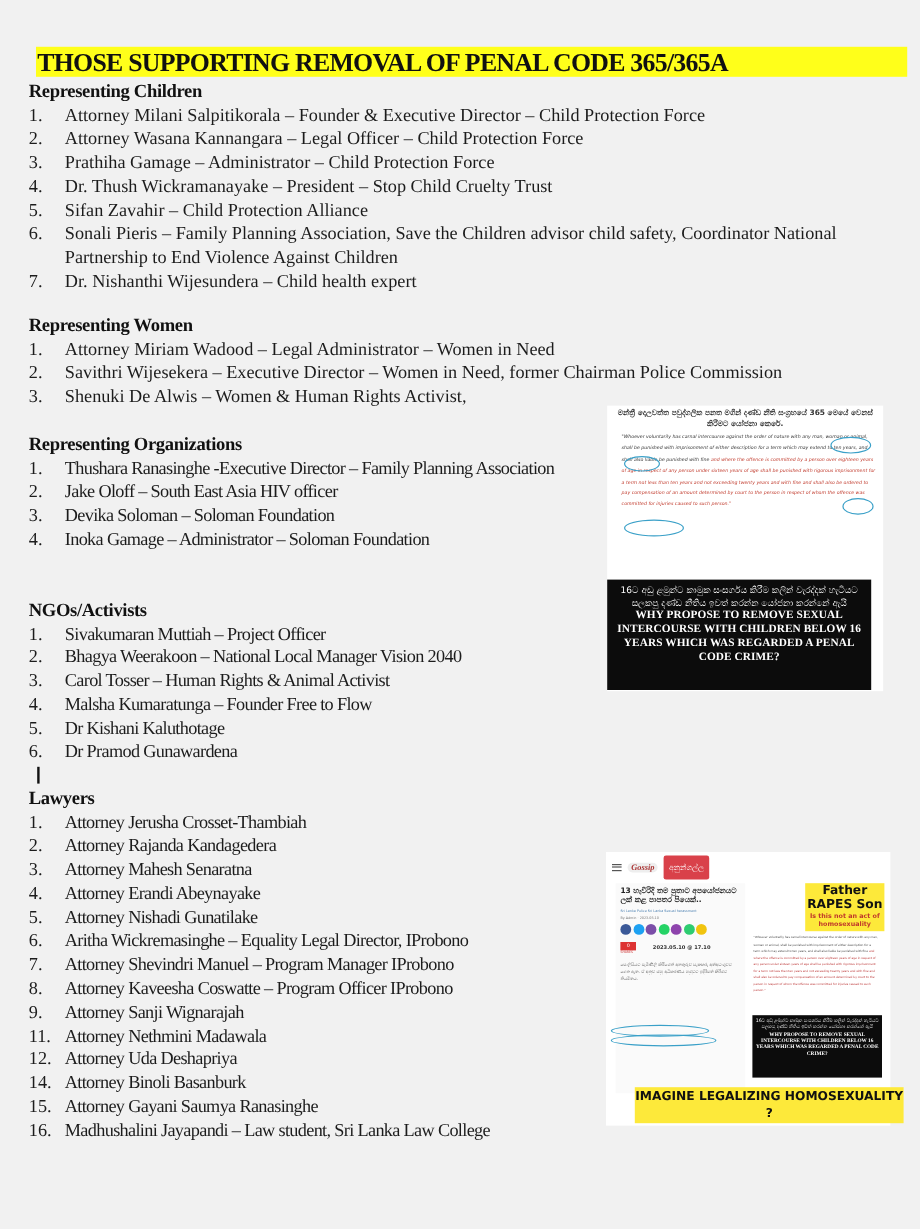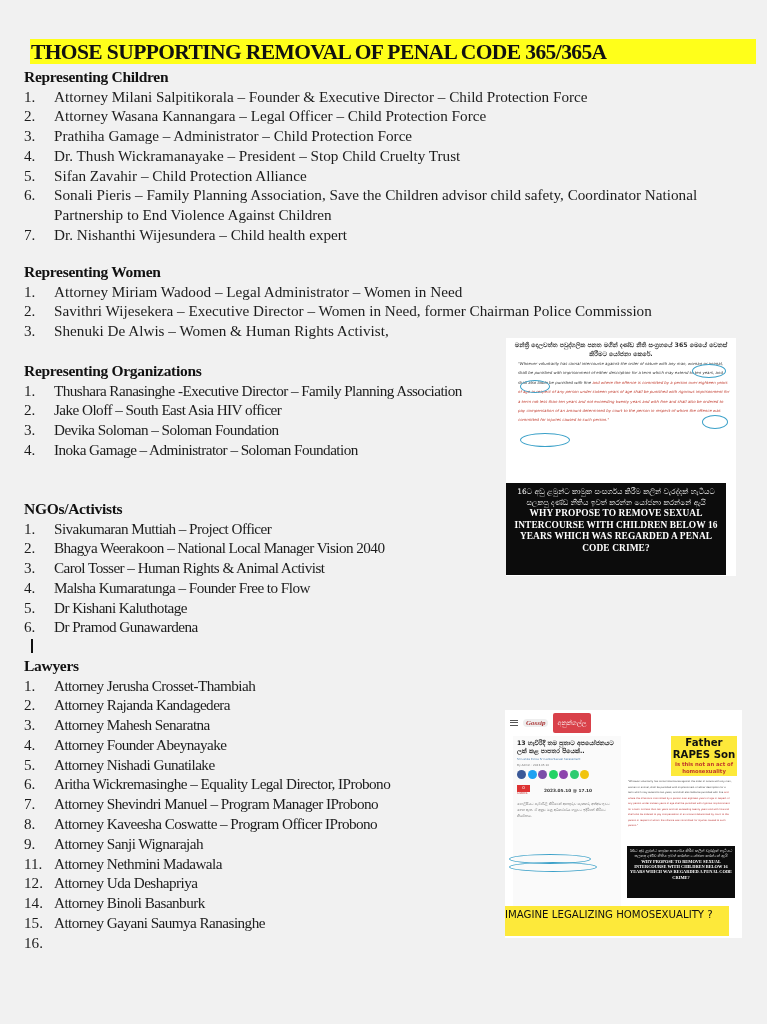--- a/index.html
+++ b/index.html
@@ -71,21 +71,21 @@
   .shares .date { font-family: "DejaVu Sans", sans-serif; font-weight: bold; font-size: 4.3px; color: #333; }
   .img2 .body-si { font-family: "DejaVu Sans", sans-serif; font-size: 3.6px; line-height: 6px; color: #555; padding: 3px 4px; }
   .img2 .rightcol { position: absolute; left: 118px; top: 26px; width: 114px; height: 175px; }
   .fr-title { background: #fde93a; text-align: center; padding: 1px 0 1px; margin-left: 48px; }
   .fr-title .big { font-family: "DejaVu Sans", sans-serif; font-weight: bold; font-size: 10.2px; color: #111; line-height: 12px; }
   .fr-title .sub { font-family: "DejaVu Sans", sans-serif; font-weight: bold; font-size: 5.3px; color: #c0392b; line-height: 7px; }
   .rightcol .mini-quote { font-family: "DejaVu Sans", sans-serif; font-size: 2.4px; line-height: 5.5px; color: #b33; padding: 3px 5px; height: 70px; overflow: hidden; position: relative; }
   .rightcol .mini-dark { position: absolute; left: 4px; top: 110px; width: 108px; height: 52px; background: #0c0c0c; color: #fff; text-align: center; font-family: "Liberation Serif", serif; font-weight: bold; padding-top: 2px; }
   .mini-dark .si { font-family: "DejaVu Sans", sans-serif; font-weight: normal; font-size: 3.9px; line-height: 5.4px; }
   .mini-dark .en { font-size: 4.4px; line-height: 5.3px; }
-  .imagine { position: absolute; left: 0; top: 196px; width: 224px; height: 30px; background: #fde93a; font-family: "DejaVu Sans", sans-serif; font-weight: normal; font-size: 10.2px; line-height: 13.5px; color: #111; padding-top: 2px; }
+  .imagine { position: absolute; left: 24px; top: 196px; width: 224px; height: 30px; background: #fde93a; text-align: center; font-family: "DejaVu Sans", sans-serif; font-weight: bold; font-size: 10.2px; line-height: 13.5px; color: #111; padding-top: 2px; }
 </style>
 </head>
 <body>
 
 <div class="title">THOSE SUPPORTING REMOVAL OF PENAL CODE 365/365A</div>
 
 <div class="section s-children">
   <h2>Representing Children</h2>
   <ol class="items">
       <li>
@@ -201,21 +201,21 @@
       <li>
         <span class="num">2.</span>
         <span class="txt">Attorney Rajanda Kandagedera</span>
       </li>
       <li>
         <span class="num">3.</span>
         <span class="txt">Attorney Mahesh Senaratna</span>
       </li>
       <li>
         <span class="num">4.</span>
-        <span class="txt">Attorney Founder Abeynayake</span>
+        <span class="txt">Attorney Erandi Abeynayake</span>
       </li>
       <li>
         <span class="num">5.</span>
         <span class="txt">Attorney Nishadi Gunatilake</span>
       </li>
       <li>
         <span class="num">6.</span>
         <span class="txt">Aritha Wickremasinghe – Equality Legal Director, IProbono</span>
       </li>
       <li>
@@ -241,20 +241,21 @@
       <li>
         <span class="num">14.</span>
         <span class="txt">Attorney Binoli Basanburk</span>
       </li>
       <li>
         <span class="num">15.</span>
         <span class="txt">Attorney Gayani Saumya Ranasinghe</span>
       </li>
       <li>
         <span class="num">16.</span>
+        <span class="txt">Madhushalini Jayapandi – Law student, Sri Lanka Law College</span>
       </li>
     </ol>
 </div>
 
 <div class="img1">
   <div class="sinhala-head">මන්ත්‍රී දොලවත්ත පවුද්ගලික පනත මගින් දණ්ඩ නීති සංග්‍රහයේ 365 මෙයේ වෙනස් කිරීමට යෝජනා කෙරේ.</div>
   <div class="quote">
     <span>"Whoever voluntarily has carnal intercourse against the order of nature with any man, woman or animal, shall be punished with imprisonment of either description for a term which may extend to ten years, and shall also liable be punished with fine</span>
     <span class="red">and where the offence is committed by a person over eighteen years of age in respect of any person under sixteen years of age shall be punished with rigorous imprisonment for a term not less than ten years and not exceeding twenty years and with fine and shall also be ordered to pay compensation of an amount determined by court to the person in respect of whom the offence was committed for injuries caused to such person."</span>
   </div>

